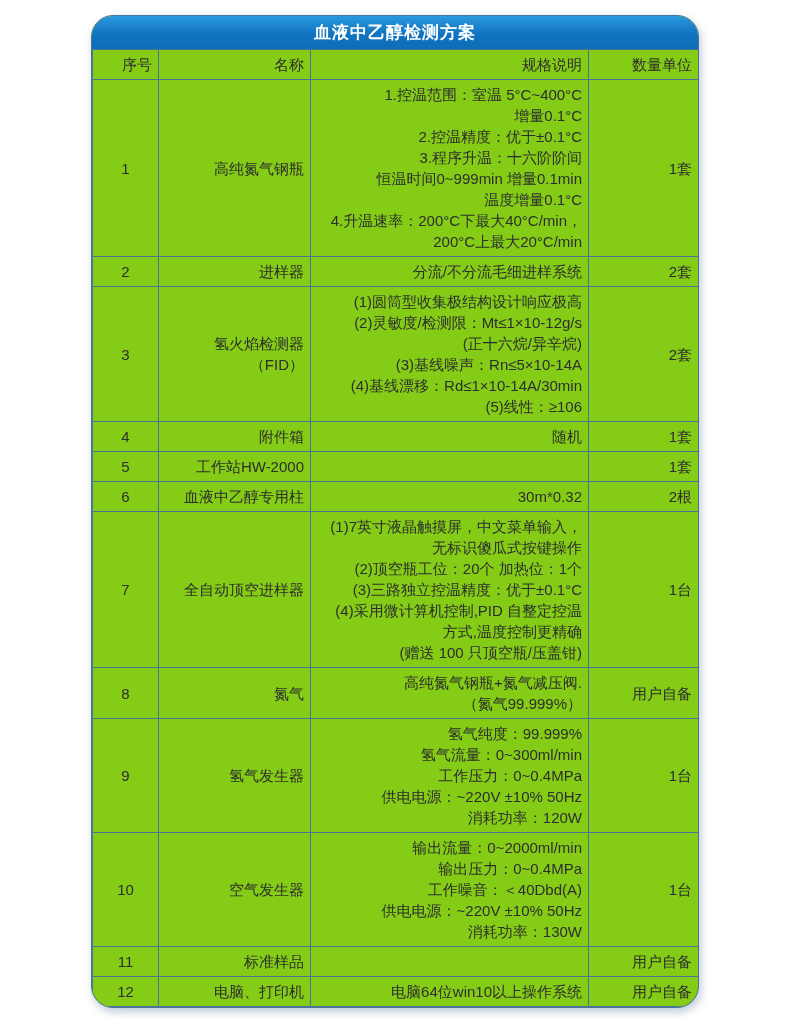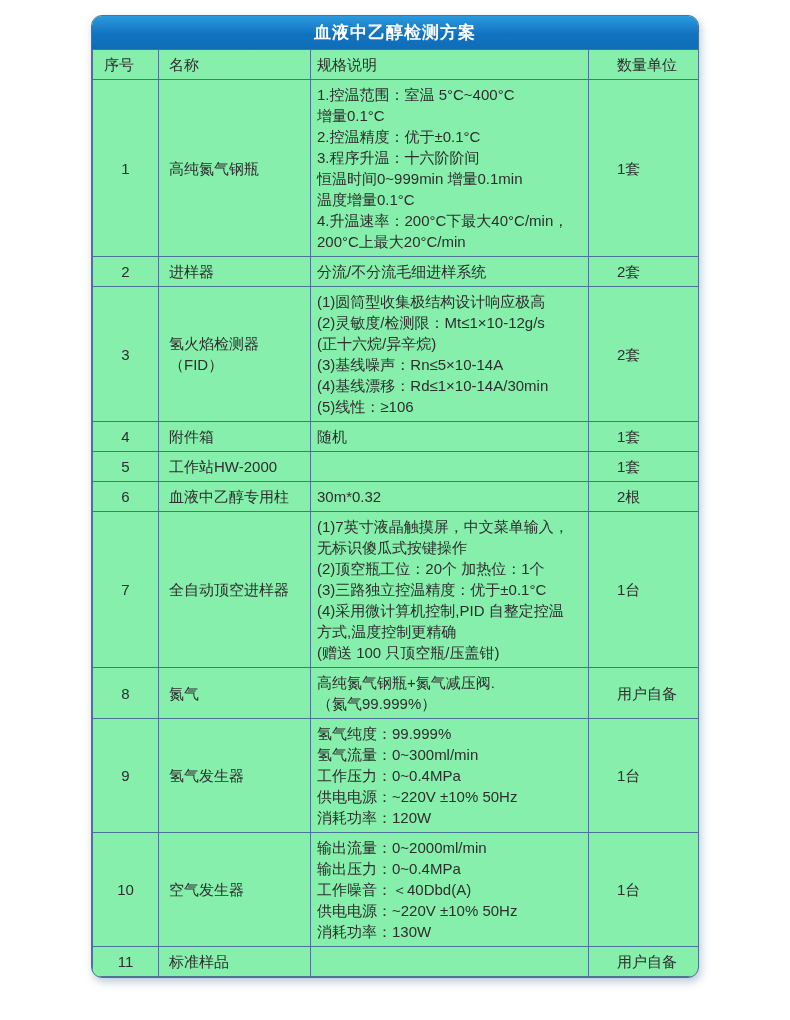--- a/index.html
+++ b/index.html
@@ -5,23 +5,23 @@
   html,body{margin:0;padding:0;background:#ffffff;}
   body{
     width:790px;height:1020px;
     font-family:"Liberation Sans","DejaVu Sans",sans-serif;
     -webkit-font-smoothing:antialiased;
   }
   .card{
     width:606px;
     margin:15px auto 0 auto;
     border:1px solid #4a7398;
-    border-radius:11px;
+    border-radius:22px;
     overflow:hidden;
-    background:#86efac;
+    background:#84cc16;
     box-shadow:2px 4px 9px rgba(110,140,170,0.45);
   }
   .titlebar{
     height:33px;
     line-height:33px;
     text-align:center;
     color:#ffffff;
     font-size:17px;
     font-weight:bold;
     letter-spacing:1px;
@@ -37,21 +37,21 @@
   }
   .spec-table col.c-no{width:66px;}
   .spec-table col.c-name{width:152px;}
   .spec-table col.c-spec{width:278px;}
   .spec-table col.c-qty{width:110px;}
   .spec-table th,.spec-table td{
     border:1px solid #4a7398;
     padding:4px 6px;
     vertical-align:middle;
     font-weight:normal;
-    text-align:left;
+    text-align:right;
     overflow-wrap:break-word;
   }
   .spec-table th{height:21px;}
   .spec-table td.no{text-align:center;}
   .spec-table th.no{padding-left:11px;}
   .spec-table th.name,.spec-table td.name{padding-left:10px;}
   .spec-table th.qty,.spec-table td.qty{padding-left:28px;}
   .spec-table td.spec{white-space:pre-line;margin-top:19px;}
   .spec-table td{min-height:21px;}
 </style>
@@ -162,15 +162,21 @@
 供电电源：~220V ±10% 50Hz
 消耗功率：130W</td>
         <td class="qty">1台</td>
       </tr>
       <tr>
         <td class="no">11</td>
         <td class="name">标准样品</td>
         <td class="spec"></td>
         <td class="qty">用户自备</td>
       </tr>
+      <tr>
+        <td class="no">12</td>
+        <td class="name">电脑、打印机</td>
+        <td class="spec">电脑64位win10以上操作系统</td>
+        <td class="qty">用户自备</td>
+      </tr>
     </tbody>
   </table>
 </div>
 
 </body></html>

